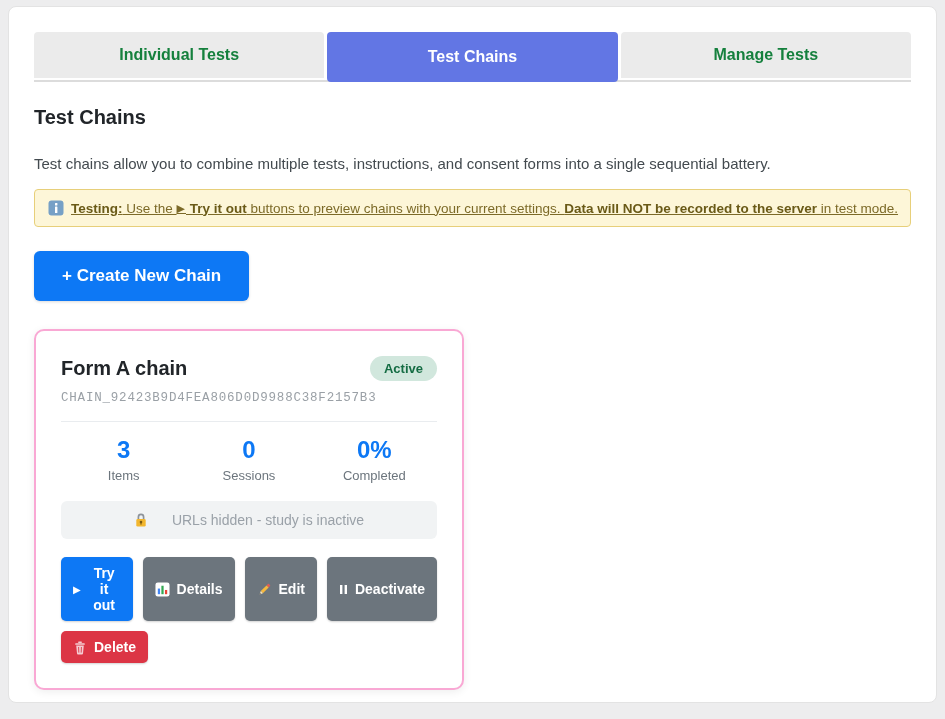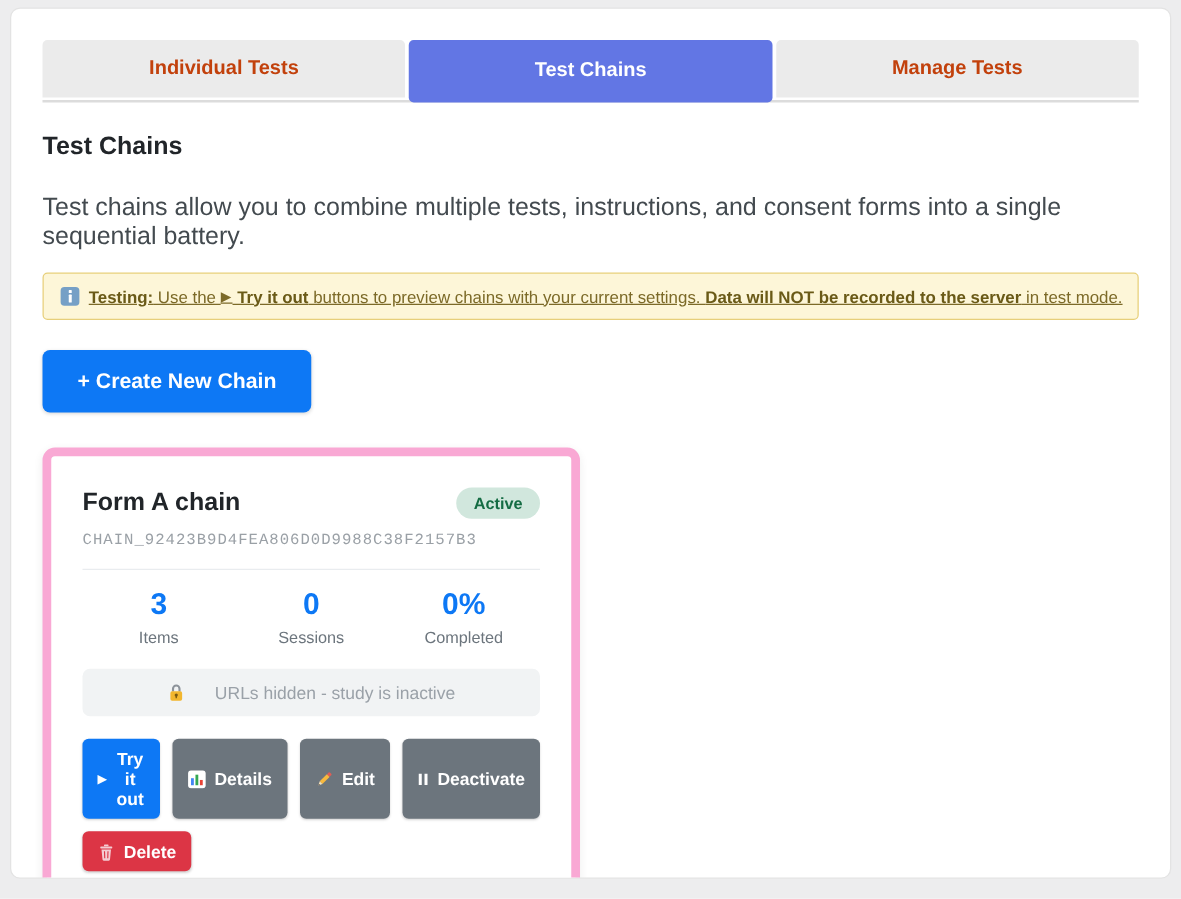--- a/index.html
+++ b/index.html
@@ -26,40 +26,40 @@
     border-bottom: 2px solid #dcdcdc;
   }
   .tab {
     flex: 1;
     height: 46px;
     background: #ebebeb;
     border-radius: 4px 4px 0 0;
     display: flex; align-items: center; justify-content: center;
     font-size: 16px;
     font-weight: 700;
-    color: #c2410c;
+    color: #15803d;
     cursor: pointer;
   }
   .tab.active {
     background: var(--tab-active, #6276e4);
     color: #ffffff;
     height: 50px;
     margin-bottom: -2px;
     border-radius: 4px;
   }
   
   h1.page-title {
     margin-top: 24px;
     font-size: 20px;
     font-weight: 700;
     color: #212529;
   }
   p.page-desc {
     margin-top: 26px;
-    font-size: 20px;
+    font-size: 15px;
     color: #434a4f;
   }
   
   .banner {
     margin-top: 17px;
     background: var(--warning-bg, #fdf6d8);
     border: 1px solid var(--warning-border, #e7cf7a);
     border-radius: 4px;
     padding: 10px 13px;
     font-size: 13.5px;
@@ -86,21 +86,21 @@
     padding: 0 28px;
     height: 50px;
     cursor: pointer;
     box-shadow: 0 1px 3px rgba(0,0,0,.15);
   }
   
   .card {
     margin-top: 28px;
     width: 430px;
     background: #ffffff;
-    border: 7px solid #f9a8d4;
+    border: 2px solid #f9a8d4;
     border-radius: 10px;
     box-shadow: 0 2px 8px rgba(0,0,0,.07);
     padding: 25px;
   }
   .card-head {
     display: flex; align-items: center; justify-content: space-between;
   }
   .card-title { font-size: 20px; font-weight: 700; color: #212529; }
   .badge {
     background: var(--badge-bg, #d1e7dd);

